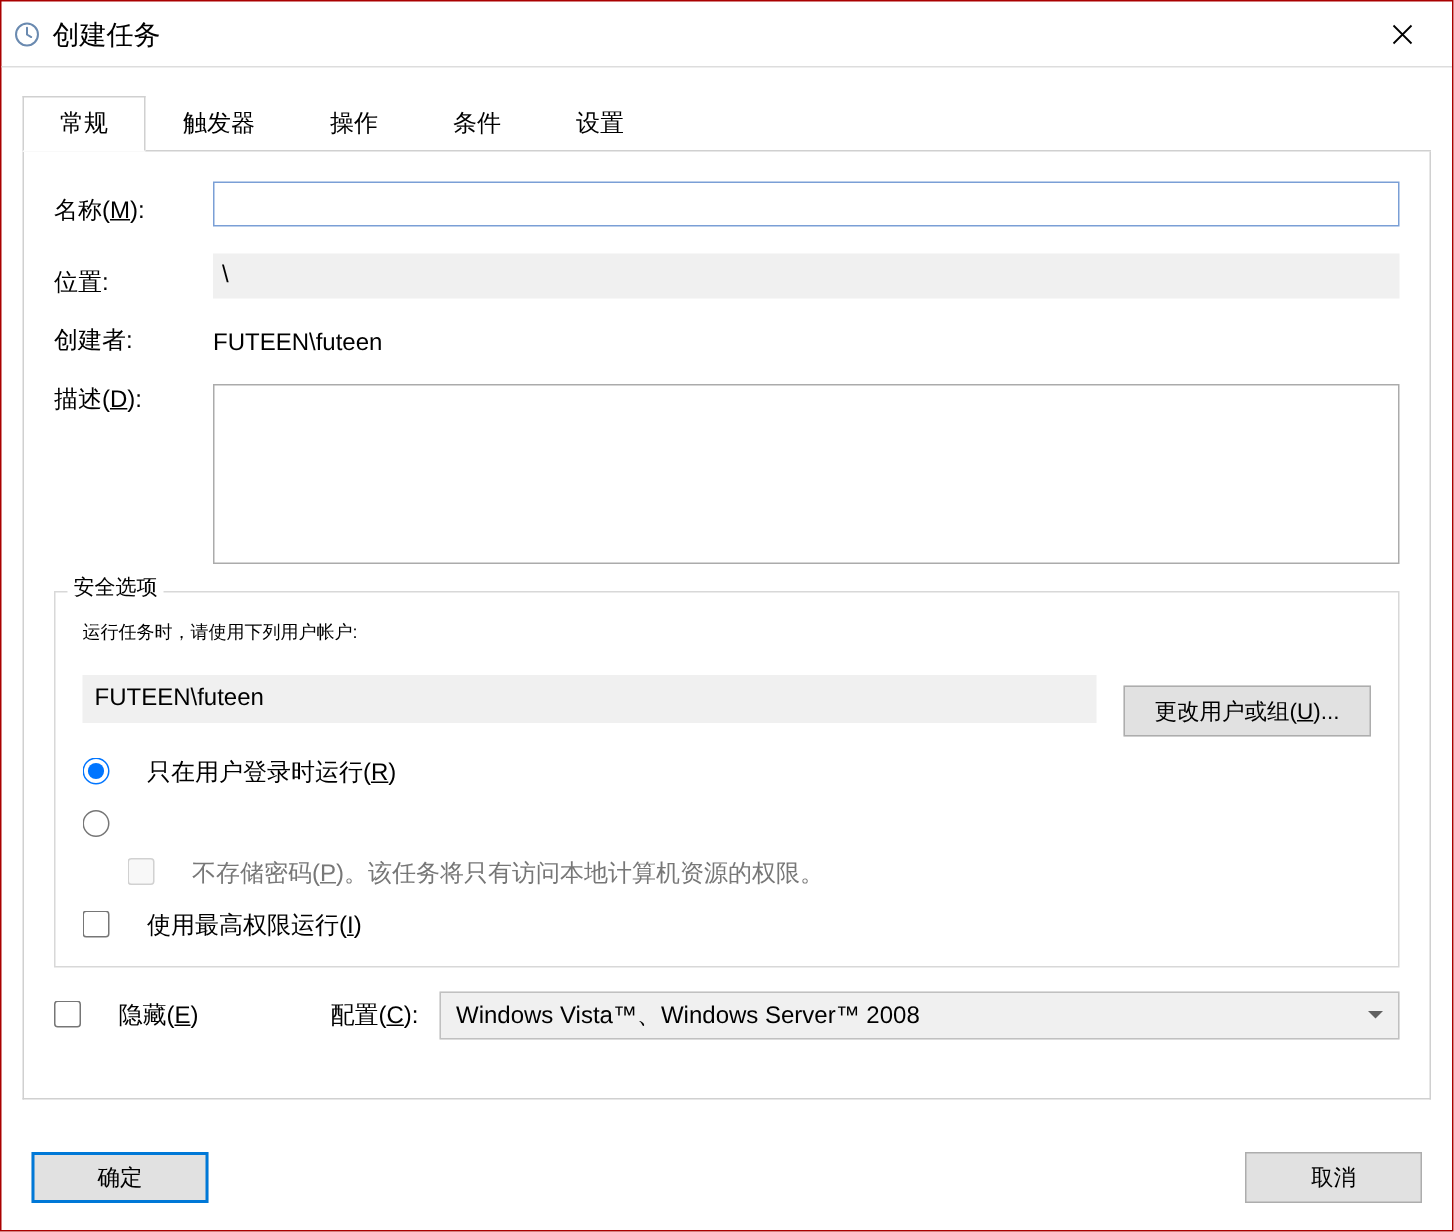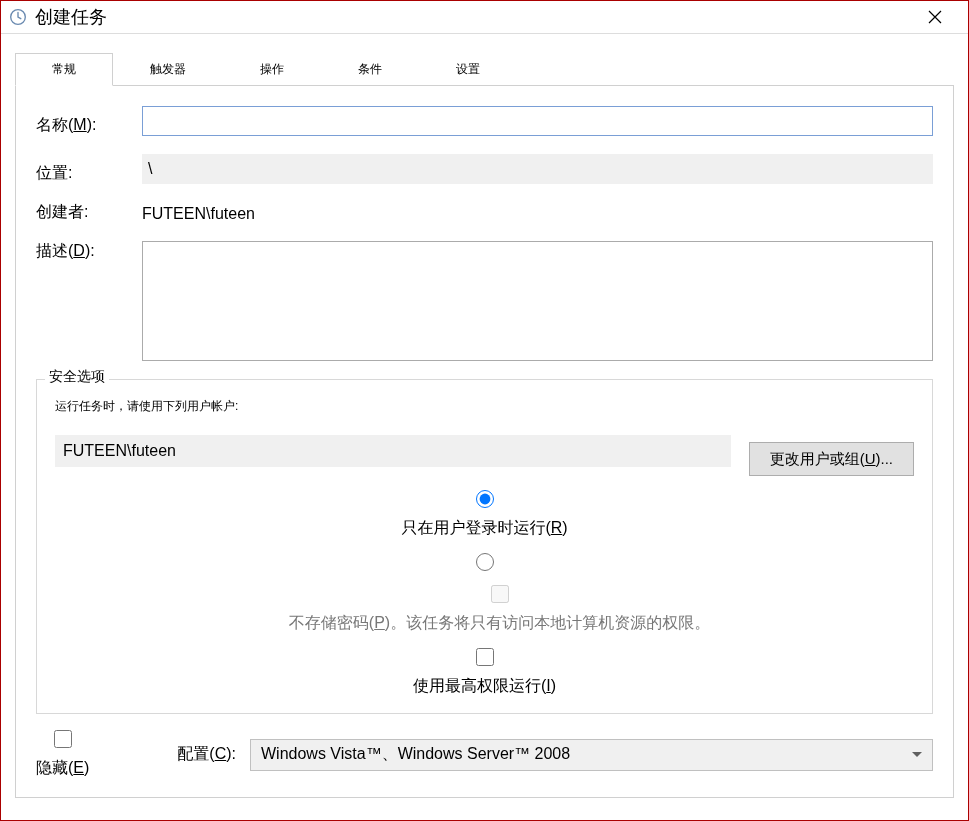--- a/index.html
+++ b/index.html
@@ -43,22 +43,22 @@
       padding: 18px 14px 0 14px;
       display: flex;
       flex-direction: column;
     }
     .tabs {
       display: flex;
       border-bottom: 1px solid #d0d0d0;
       position: relative;
     }
     .tab {
-      padding: 7px 36px;
-      font-size: 12px;
+      padding: 7px 24px;
+      font-size: 16px;
       cursor: pointer;
       background: transparent;
       border: 1px solid transparent;
       position: relative;
       top: 1px;
     }
     .tab.active {
       border: 1px solid #d0d0d0;
       border-bottom: 1px solid #fff;
       background: #fff;
@@ -145,25 +145,23 @@
       padding: 0 20px;
       background: #e1e1e1;
       border: 1px solid #adadad;
       font-size: 15px;
       font-family: Liberation Sans, sans-serif;
       cursor: pointer;
       margin-top: 17px;
     }
     .radio-line, .check-line {
       display: flex;
-      align-items: center;
-      gap: 10px;
+      gap: 25px;
       font-size: 16px;
       margin-bottom: 14px;
-      flex-direction: column;
     }
     .check-line.indent { margin-left: 30px; color: #777; }
     input[type=radio], input[type=checkbox] {
       width: 18px; height: 18px;
       cursor: pointer;
     }
     input[type=checkbox]:disabled { cursor: default; }
     .bottom-row {
       display: flex;
       align-items: center;

